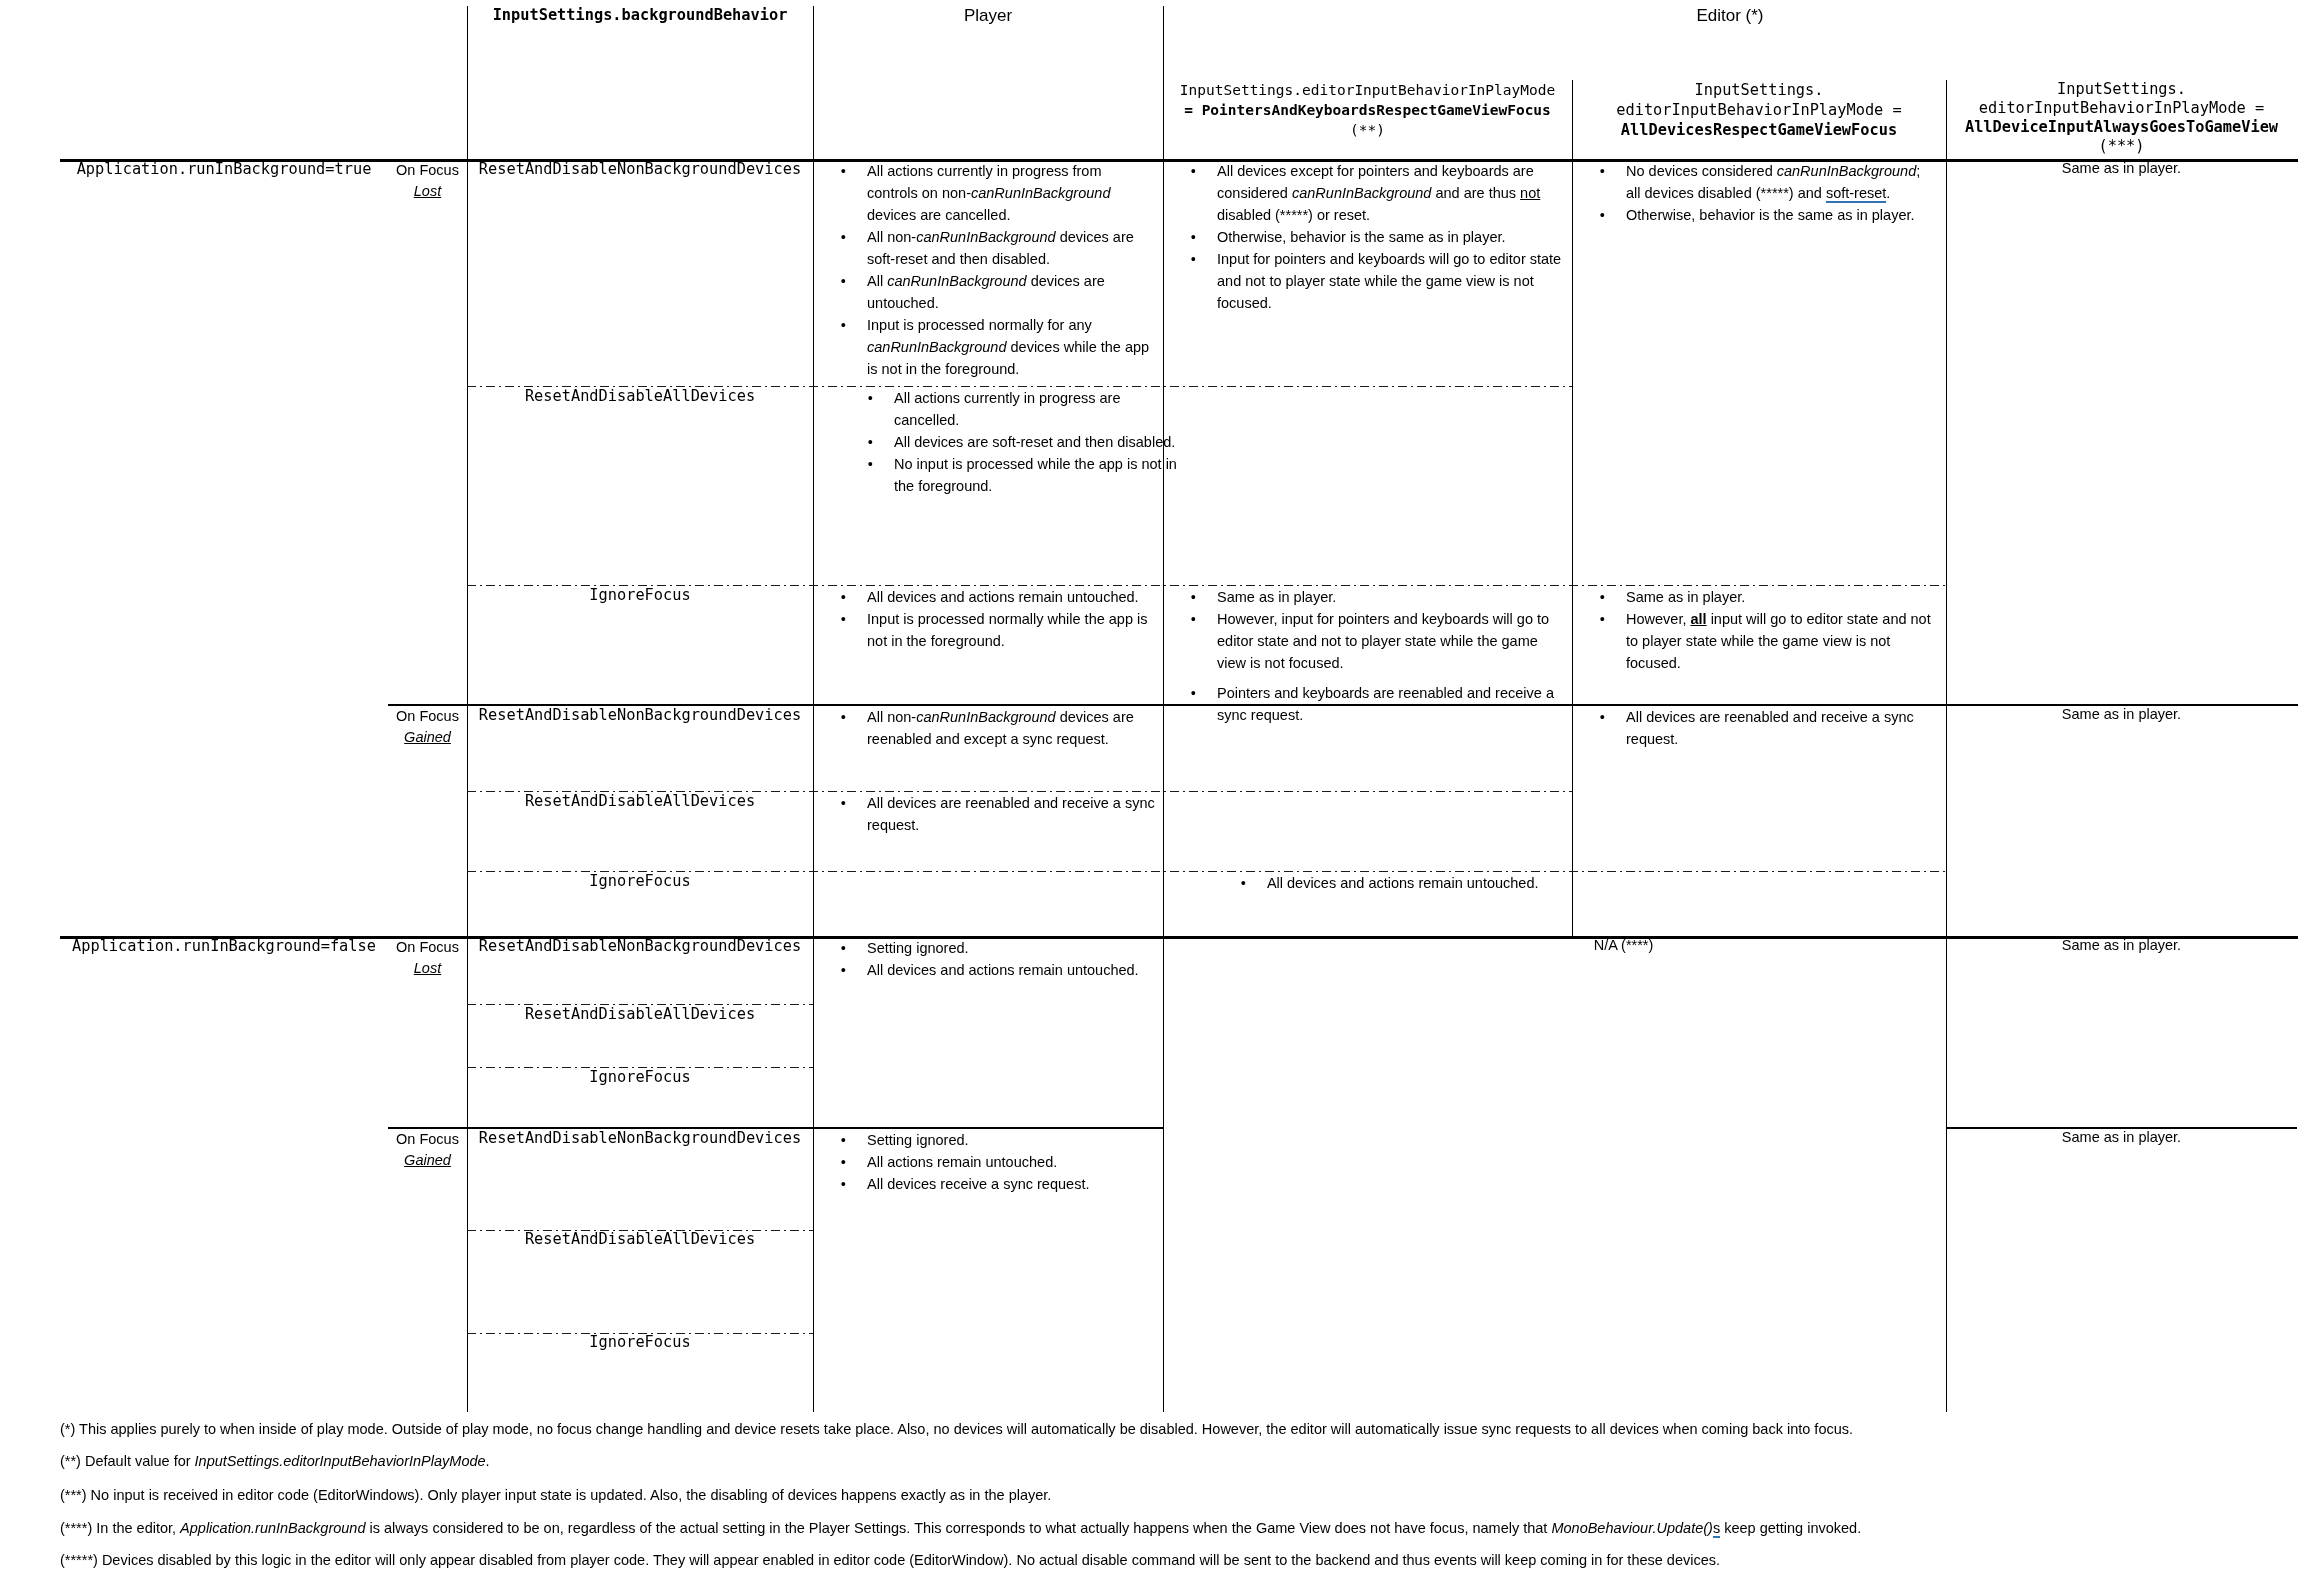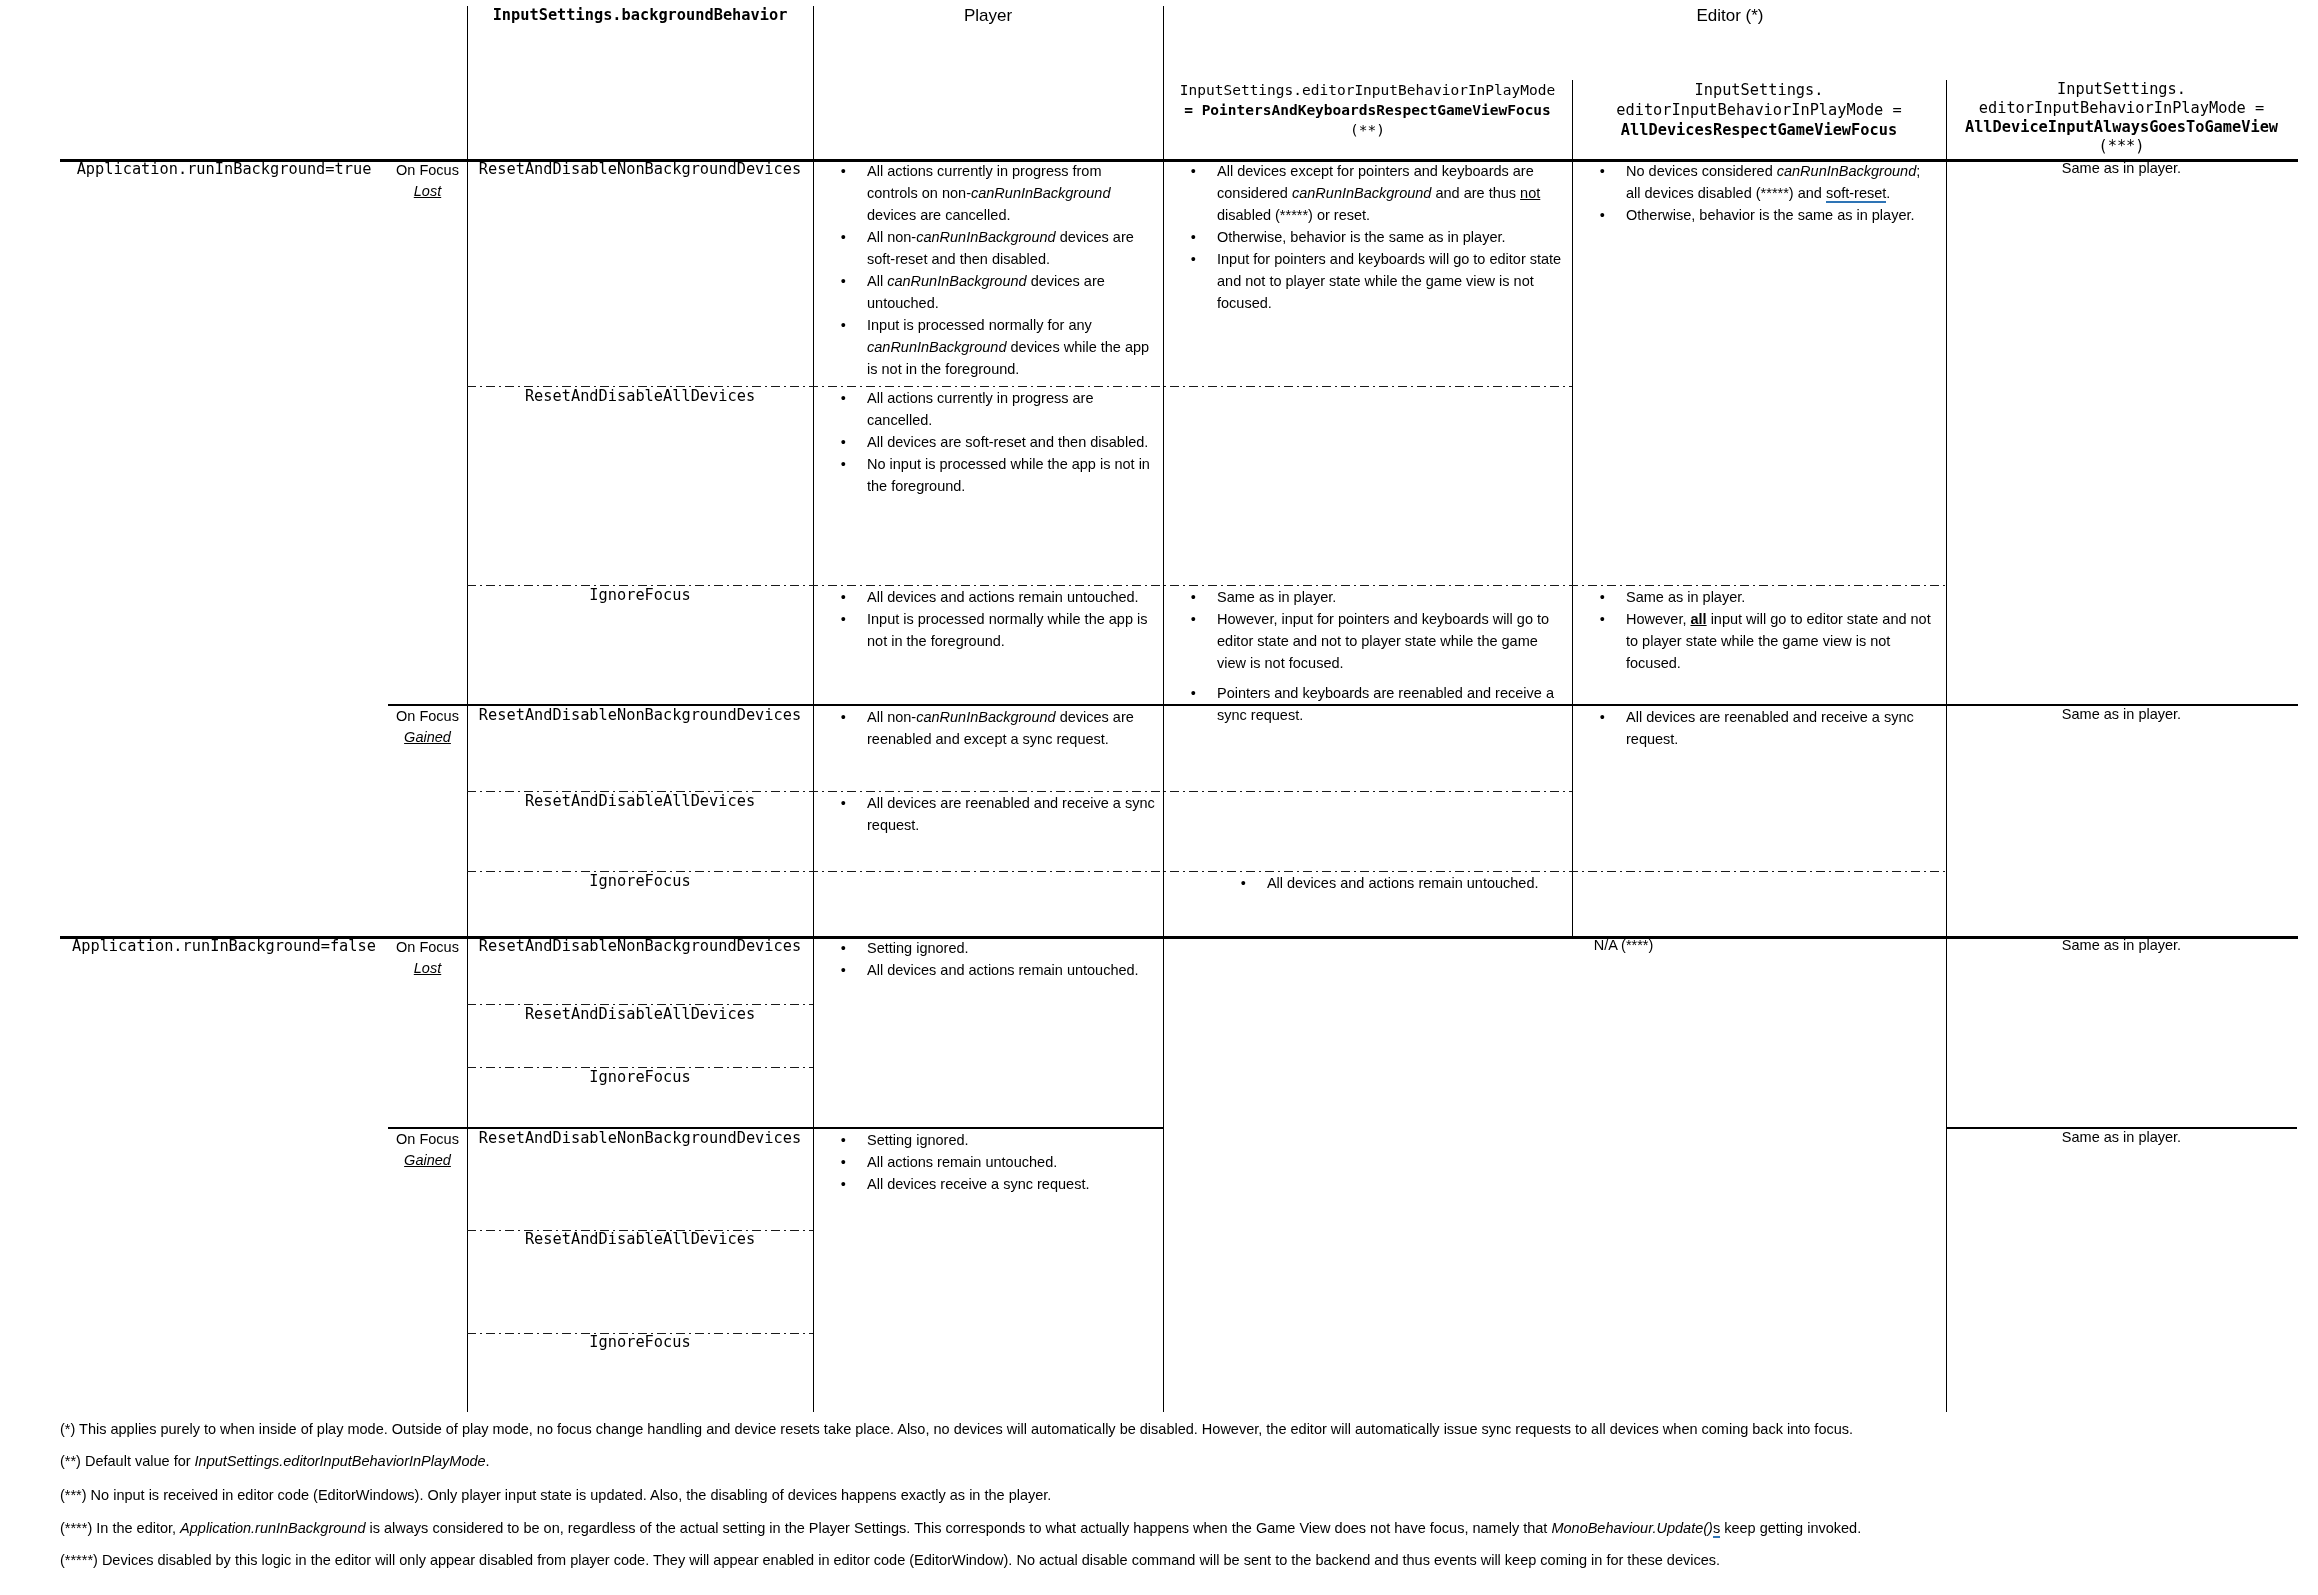--- a/index.html
+++ b/index.html
@@ -151,21 +151,21 @@
     </div>
 
   <div class="cell bullets" style="left:813px;top:160px;width:350px;height:227px;">
       <ul class="b">
         <li><span>All actions currently in progress from controls on non-</span><span class="st-i">canRunInBackground</span><span> devices are cancelled.</span></li>
         <li><span>All non-</span><span class="st-i">canRunInBackground</span><span> devices are soft-reset and then disabled.</span></li>
         <li><span>All </span><span class="st-i">canRunInBackground</span><span> devices are untouched.</span></li>
         <li><span>Input is processed normally for any </span><span class="st-i">canRunInBackground</span><span> devices while the app is not in the foreground.</span></li>
       </ul>
     </div>
-  <div class="cell bullets" style="left:813px;top:387px;width:350px;height:199px;">
+  <div class="cell bullets" style="left:840px;top:387px;width:350px;height:199px;">
       <ul class="b">
         <li><span>All actions currently in progress are cancelled.</span></li>
         <li><span>All devices are soft-reset and then disabled.</span></li>
         <li><span>No input is processed while the app is not in the foreground.</span></li>
       </ul>
     </div>
   <div class="cell bullets" style="left:813px;top:586px;width:350px;height:120px;">
       <ul class="b">
         <li><span>All devices and actions remain untouched.</span></li>
         <li><span>Input is processed normally while the app is not in the foreground.</span></li>

